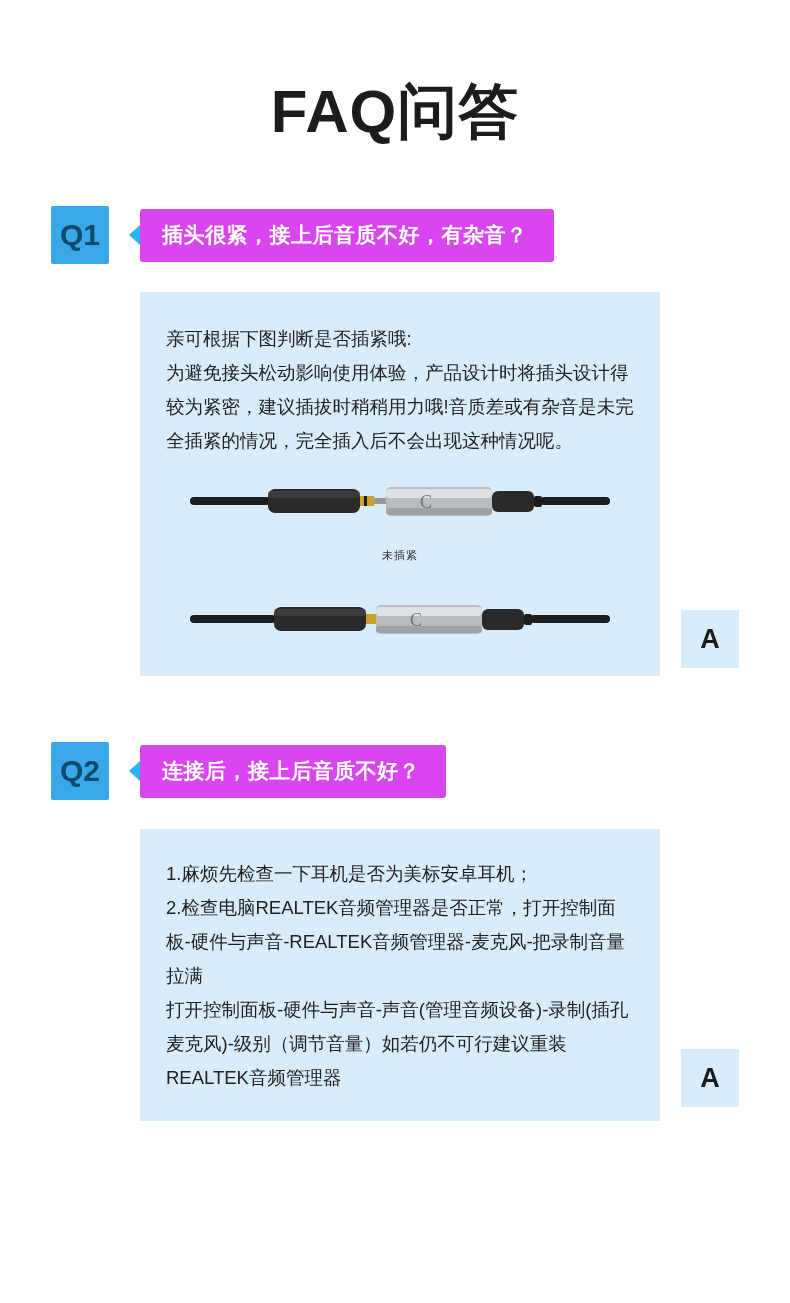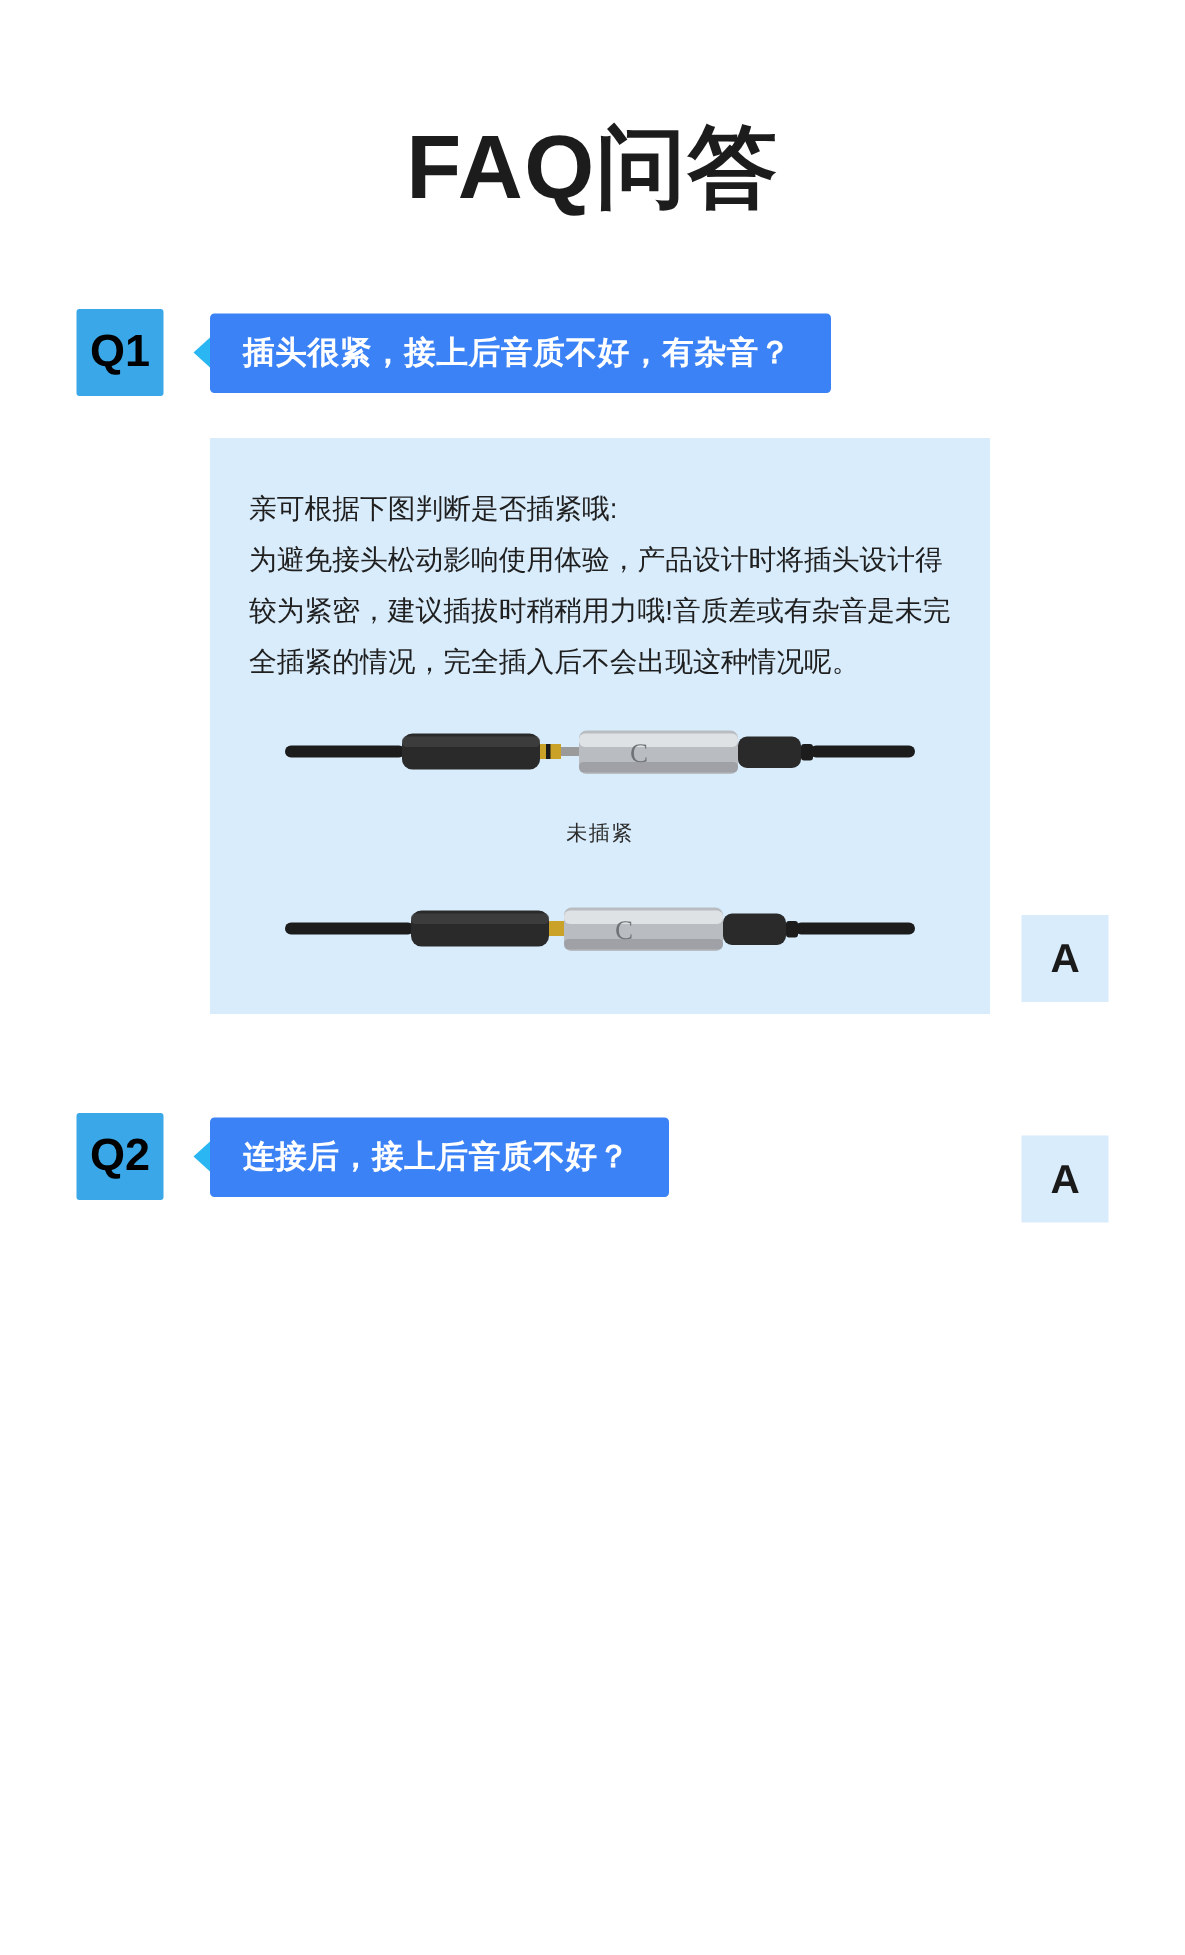--- a/index.html
+++ b/index.html
@@ -42,34 +42,34 @@
   .q-row {
     display: flex;
     align-items: center;
     padding-left: 51px;
   }
 
   .q-badge {
     width: 58px;
     height: 58px;
     background: #3aa8e8;
-    color: #000000;
+    color: #0c4a6e;
     font-size: 30px;
     font-weight: bold;
     display: flex;
     align-items: center;
     justify-content: center;
     border-radius: 2px;
     flex: 0 0 auto;
     letter-spacing: 0px;
   }
 
   .q-bubble {
     margin-left: 31px;
-    background: #3b82f6;
+    background: #d946ef;
     color: #ffffff;
     font-size: 21px;
     font-weight: bold;
     height: 53px;
     display: flex;
     align-items: center;
     padding: 0 26px 0 22px;
     position: relative;
     border-radius: 3px;
     letter-spacing: 0.5px;
@@ -120,21 +120,21 @@
     justify-content: center;
   }
 
   
   .cable-figure {
     margin-top: 14px;
     margin-bottom: 4px;
   }
   .cable-caption {
     text-align: center;
-    font-size: 14px;
+    font-size: 11px;
     color: #2b2b2b;
     margin-top: 6px;
     margin-bottom: 18px;
     letter-spacing: 1px;
   }
   .cable-svg-holder {
     display: flex;
     justify-content: center;
   }
 
@@ -224,17 +224,22 @@
   <div class="qa-block">
 
     <div class="q-row">
       <div class="q-badge">Q2</div>
       <div class="q-bubble">连接后，接上后音质不好？</div>
     </div>
 
     <div class="gap-a2"></div>
 
     <div class="a-wrap">
+      <div class="a-panel" style="padding:28px 26px 26px 26px;">
+        <p>1.麻烦先检查一下耳机是否为美标安卓耳机；</p>
+        <p>2.检查电脑REALTEK音频管理器是否正常，打开控制面板-硬件与声音-REALTEK音频管理器-麦克风-把录制音量拉满</p>
+        <p>打开控制面板-硬件与声音-声音(管理音频设备)-录制(插孔麦克风)-级别（调节音量）如若仍不可行建议重装REALTEK音频管理器</p>
+      </div>
       <div class="a-badge" style="bottom:14px;">A</div>
     </div>
   </div>
 
 </div>
 
 </body></html>

